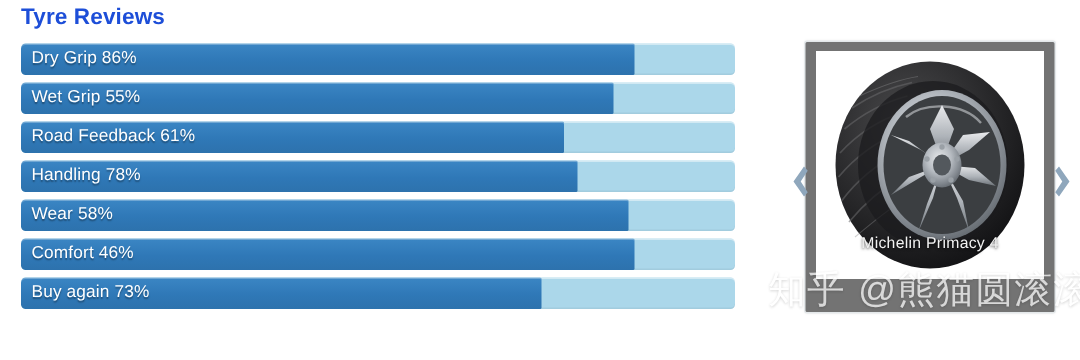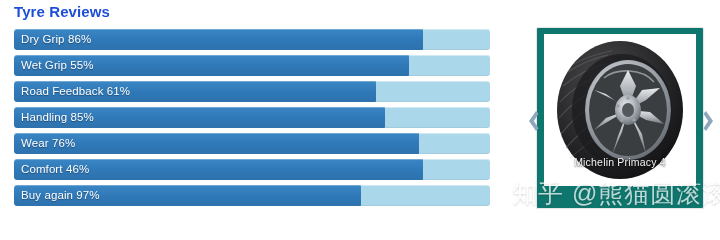--- a/index.html
+++ b/index.html
@@ -92,21 +92,21 @@
     letter-spacing: 0.1px;
   }
 
   
   #product-card {
     position: absolute;
     left: 536px;
     top: 27px;
     width: 166px;
     height: 180px;
-    background: #0f766e;
+    background: #737373;
     border: 1px solid #e4e8ea;
     border-radius: 2px;
     box-shadow: 0 0 2px rgba(0,0,0,0.05);
     overflow: hidden;
   }
 
   #tyre-image {
     position: absolute;
     left: 50%;
     top: 6px;
@@ -184,42 +184,42 @@
         <div class="bar-track">
           <div class="bar-fill" style="width: 76%;"></div>
         </div>
         <div class="bar-label">Road Feedback 61%</div>
       </div>
 
       <div class="bar-row">
         <div class="bar-track">
           <div class="bar-fill" style="width: 78%;"></div>
         </div>
-        <div class="bar-label">Handling 85%</div>
+        <div class="bar-label">Handling 78%</div>
       </div>
 
       <div class="bar-row">
         <div class="bar-track">
           <div class="bar-fill" style="width: 85%;"></div>
         </div>
-        <div class="bar-label">Wear 76%</div>
+        <div class="bar-label">Wear 58%</div>
       </div>
 
       <div class="bar-row">
         <div class="bar-track">
           <div class="bar-fill" style="width: 86%;"></div>
         </div>
         <div class="bar-label">Comfort 46%</div>
       </div>
 
       <div class="bar-row">
         <div class="bar-track">
           <div class="bar-fill" style="width: 73%;"></div>
         </div>
-        <div class="bar-label">Buy again 97%</div>
+        <div class="bar-label">Buy again 73%</div>
       </div>
 
     </div>
   </div>
 
   <div id="product-card">
 
     <svg id="tyre-image" viewBox="0 0 152 152">
       <defs>
         <radialGradient id="rimGrad" cx="42%" cy="36%" r="70%">

